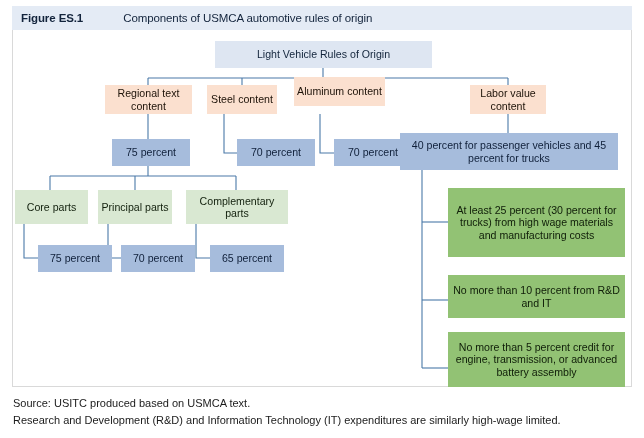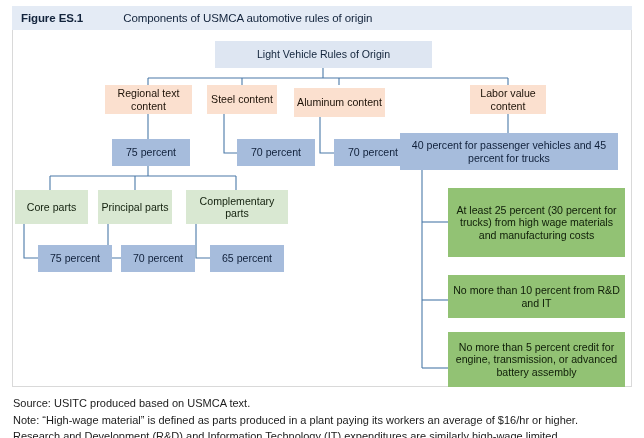--- a/index.html
+++ b/index.html
@@ -109,21 +109,21 @@
   </div>
 
   <div class="node n-orange" style="left:105px;top:85px;width:87px;height:29px;">
     <span>Regional text content</span>
   </div>
 
   <div class="node n-orange" style="left:207px;top:85px;width:70px;height:29px;">
     <span>Steel content</span>
   </div>
 
-  <div class="node n-orange" style="left:294px;top:88px;width:91px;height:29px;">
+  <div class="node n-orange" style="left:294px;top:77px;width:91px;height:29px;">
     <span>Aluminum content</span>
   </div>
 
   <div class="node n-orange" style="left:470px;top:85px;width:76px;height:29px;">
     <span>Labor value content</span>
   </div>
 
   <div class="node n-blue" style="left:112px;top:139px;width:78px;height:27px;">
     <span>75 percent</span>
   </div>
@@ -171,17 +171,16 @@
   <div class="node n-greenmid" style="left:448px;top:275px;width:177px;height:43px;">
     <span>No more than 10 percent from R&amp;D and IT</span>
   </div>
 
   <div class="node n-greenmid" style="left:448px;top:332px;width:177px;height:55px;">
     <span>No more than 5 percent credit for engine, transmission, or advanced battery assembly</span>
   </div>
 
   <div class="notes">
     <div>Source: USITC produced based on USMCA text.</div>
-    <div>Note: “High-wage material” is defined as parts produced in a plant paying its workers an average of $16/hr or higher.</div>
     <div>Research and Development (R&amp;D) and Information Technology (IT) expenditures are similarly high-wage limited.</div>
   </div>
 
 </div>
 
 </body></html>

